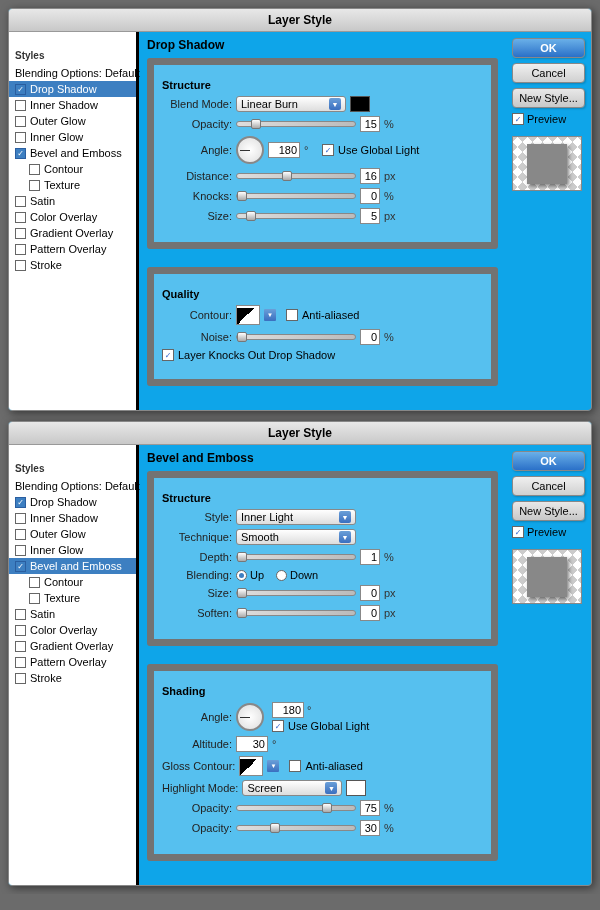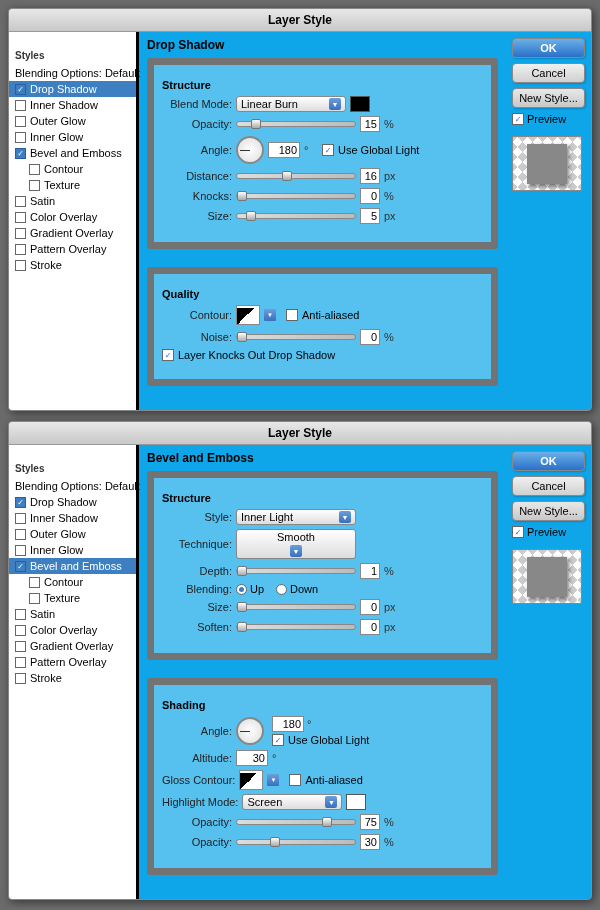--- a/index.html
+++ b/index.html
@@ -645,21 +645,21 @@
           <div class="row">
             <label>Style:</label>
             <div class="dropdown" style="width:120px;">
               <span class="dd-text">Inner Light</span>
               <div class="dd-arrow">▼</div>
             </div>
           </div>
 
           <div class="row">
             <label>Technique:</label>
-            <div class="dropdown" style="width:120px;flex-direction:column;">
+            <div class="dropdown" style="width:120px;">
               <span class="dd-text">Smooth</span>
               <div class="dd-arrow">▼</div>
             </div>
           </div>
 
           <div class="row">
             <label>Depth:</label>
             <div class="slider-track">
               <div class="slider-thumb" style="left: 0%;"></div>
             </div>

